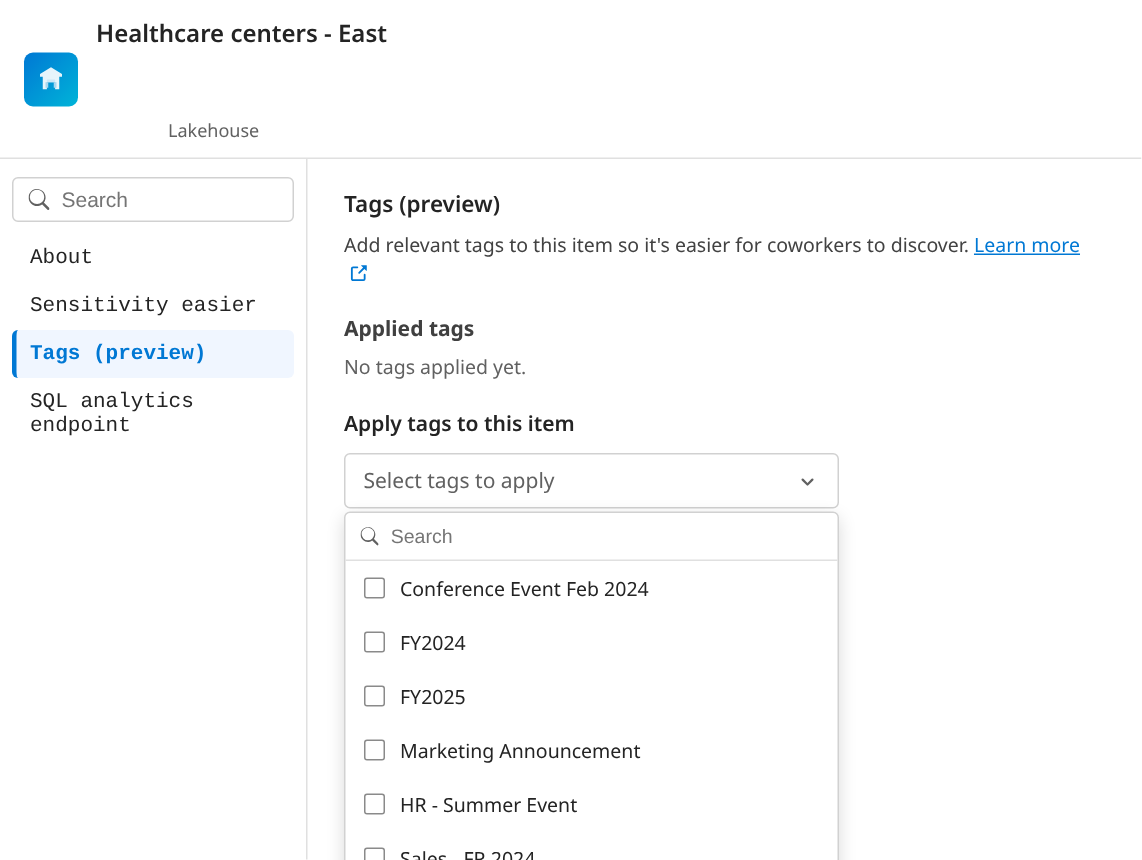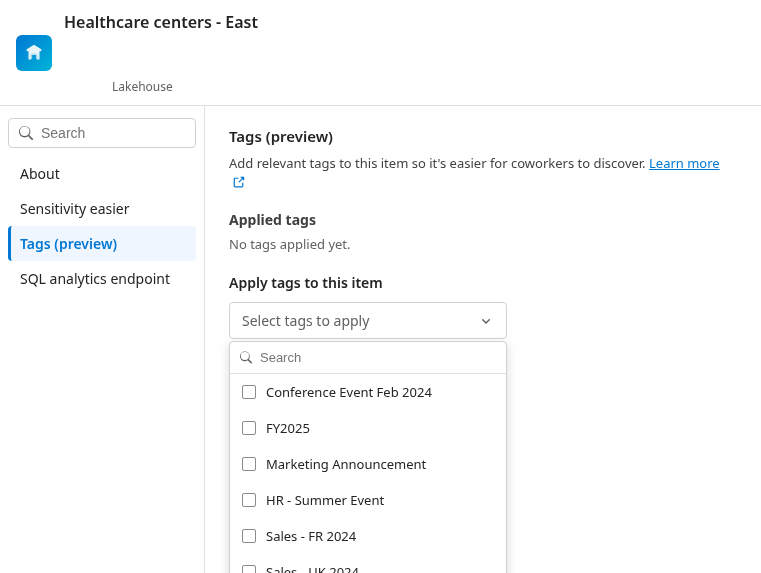--- a/index.html
+++ b/index.html
@@ -92,20 +92,21 @@
       color: #616161;
       flex-shrink: 0;
     }
 
     .nav-item {
       padding: 8px 12px;
       border-radius: 4px;
       cursor: pointer;
       color: #242424;
       font-size: 14px;
+      font-family: Liberation Mono, monospace;
     }
 
     .nav-item.active {
       border-left: 3px solid #0078d4;
       padding-left: 9px;
       font-weight: 600;
       background: #f0f6ff;
       color: #0078d4;
     }
 
@@ -157,21 +158,21 @@
 
     .apply-tags-label {
       font-size: 14px;
       font-weight: 600;
       color: #242424;
       margin-bottom: 10px;
     }
 
     .dropdown-container {
       position: relative;
-      width: 278px;
+      width: 330px;
     }
 
     .dropdown-trigger {
       display: flex;
       align-items: center;
       justify-content: space-between;
       border: 1px solid #d1d1d1;
       border-radius: 4px;
       padding: 8px 12px;
       cursor: pointer;
@@ -319,20 +320,24 @@
           <input type="text" placeholder="Search" style="">
         </div>
 
         <div class="dropdown-options">
           <div class="dropdown-option">
             <div class="option-checkbox"></div>
             <span>Conference Event Feb 2024</span>
           </div>
           <div class="dropdown-option">
             <div class="option-checkbox"></div>
+            <span>FY2024</span>
+          </div>
+          <div class="dropdown-option">
+            <div class="option-checkbox"></div>
             <span>FY2025</span>
           </div>
           <div class="dropdown-option">
             <div class="option-checkbox"></div>
             <span>Marketing Announcement</span>
           </div>
           <div class="dropdown-option">
             <div class="option-checkbox"></div>
             <span>HR - Summer Event</span>
           </div>

